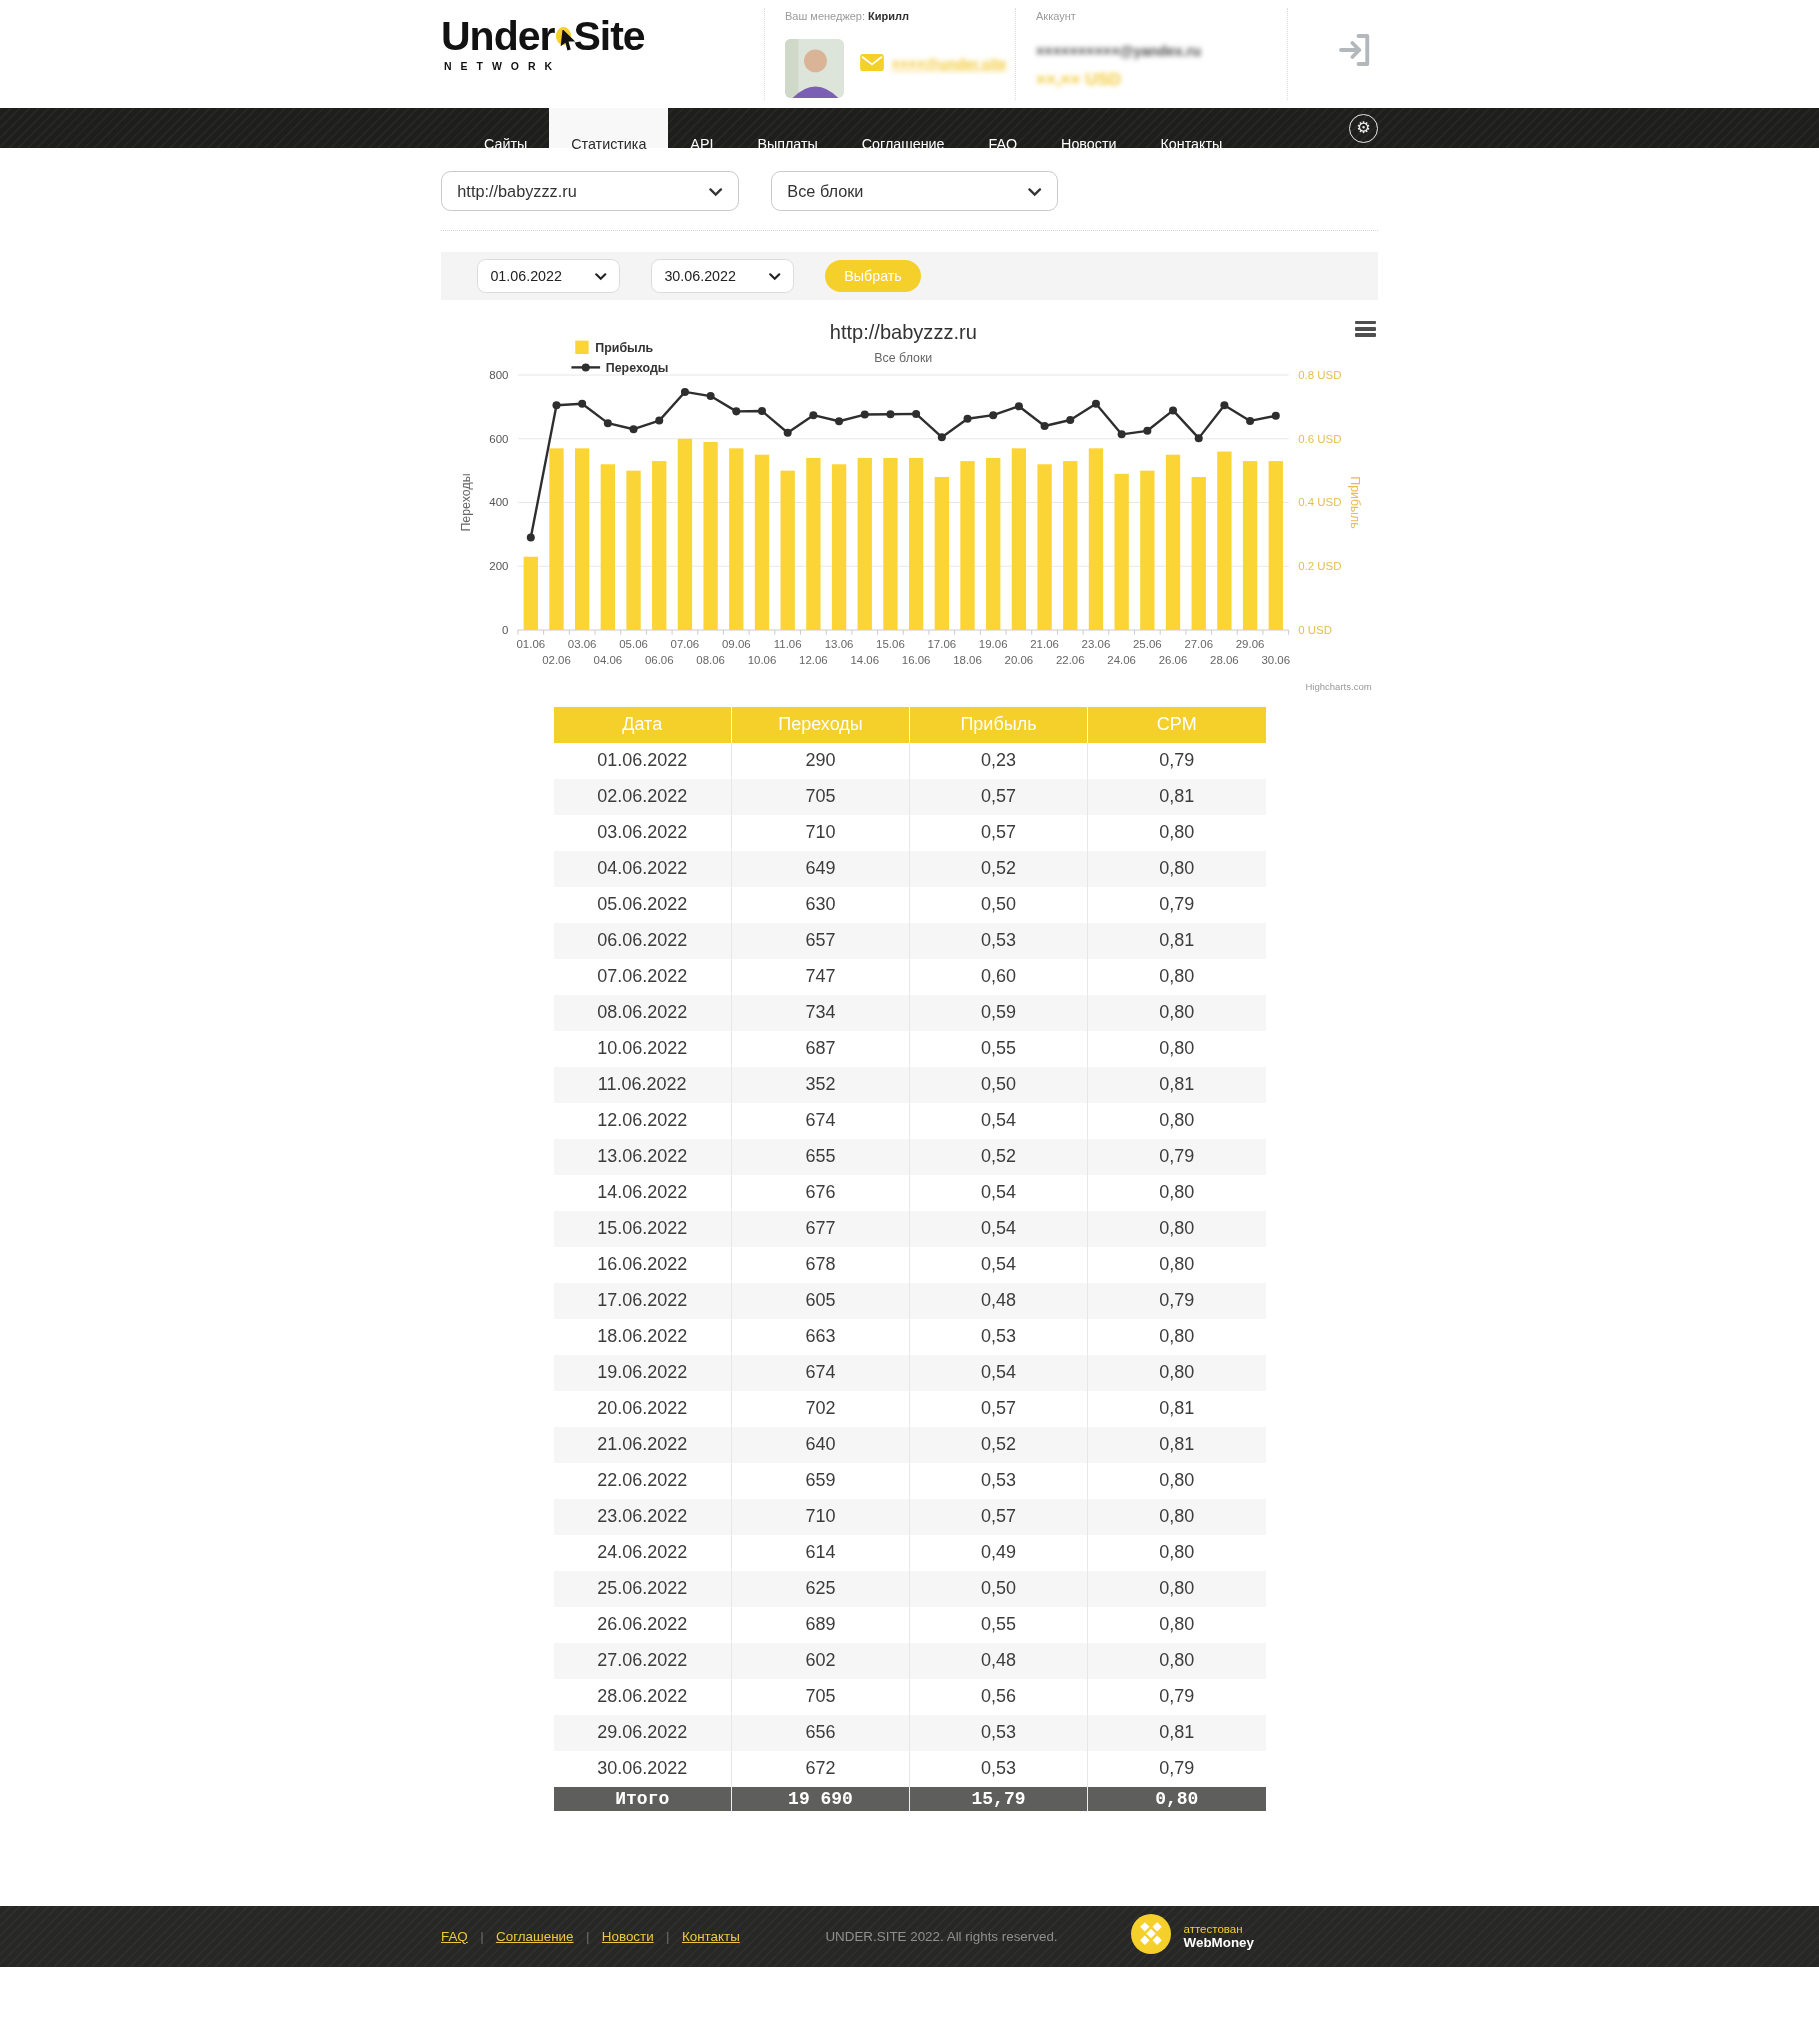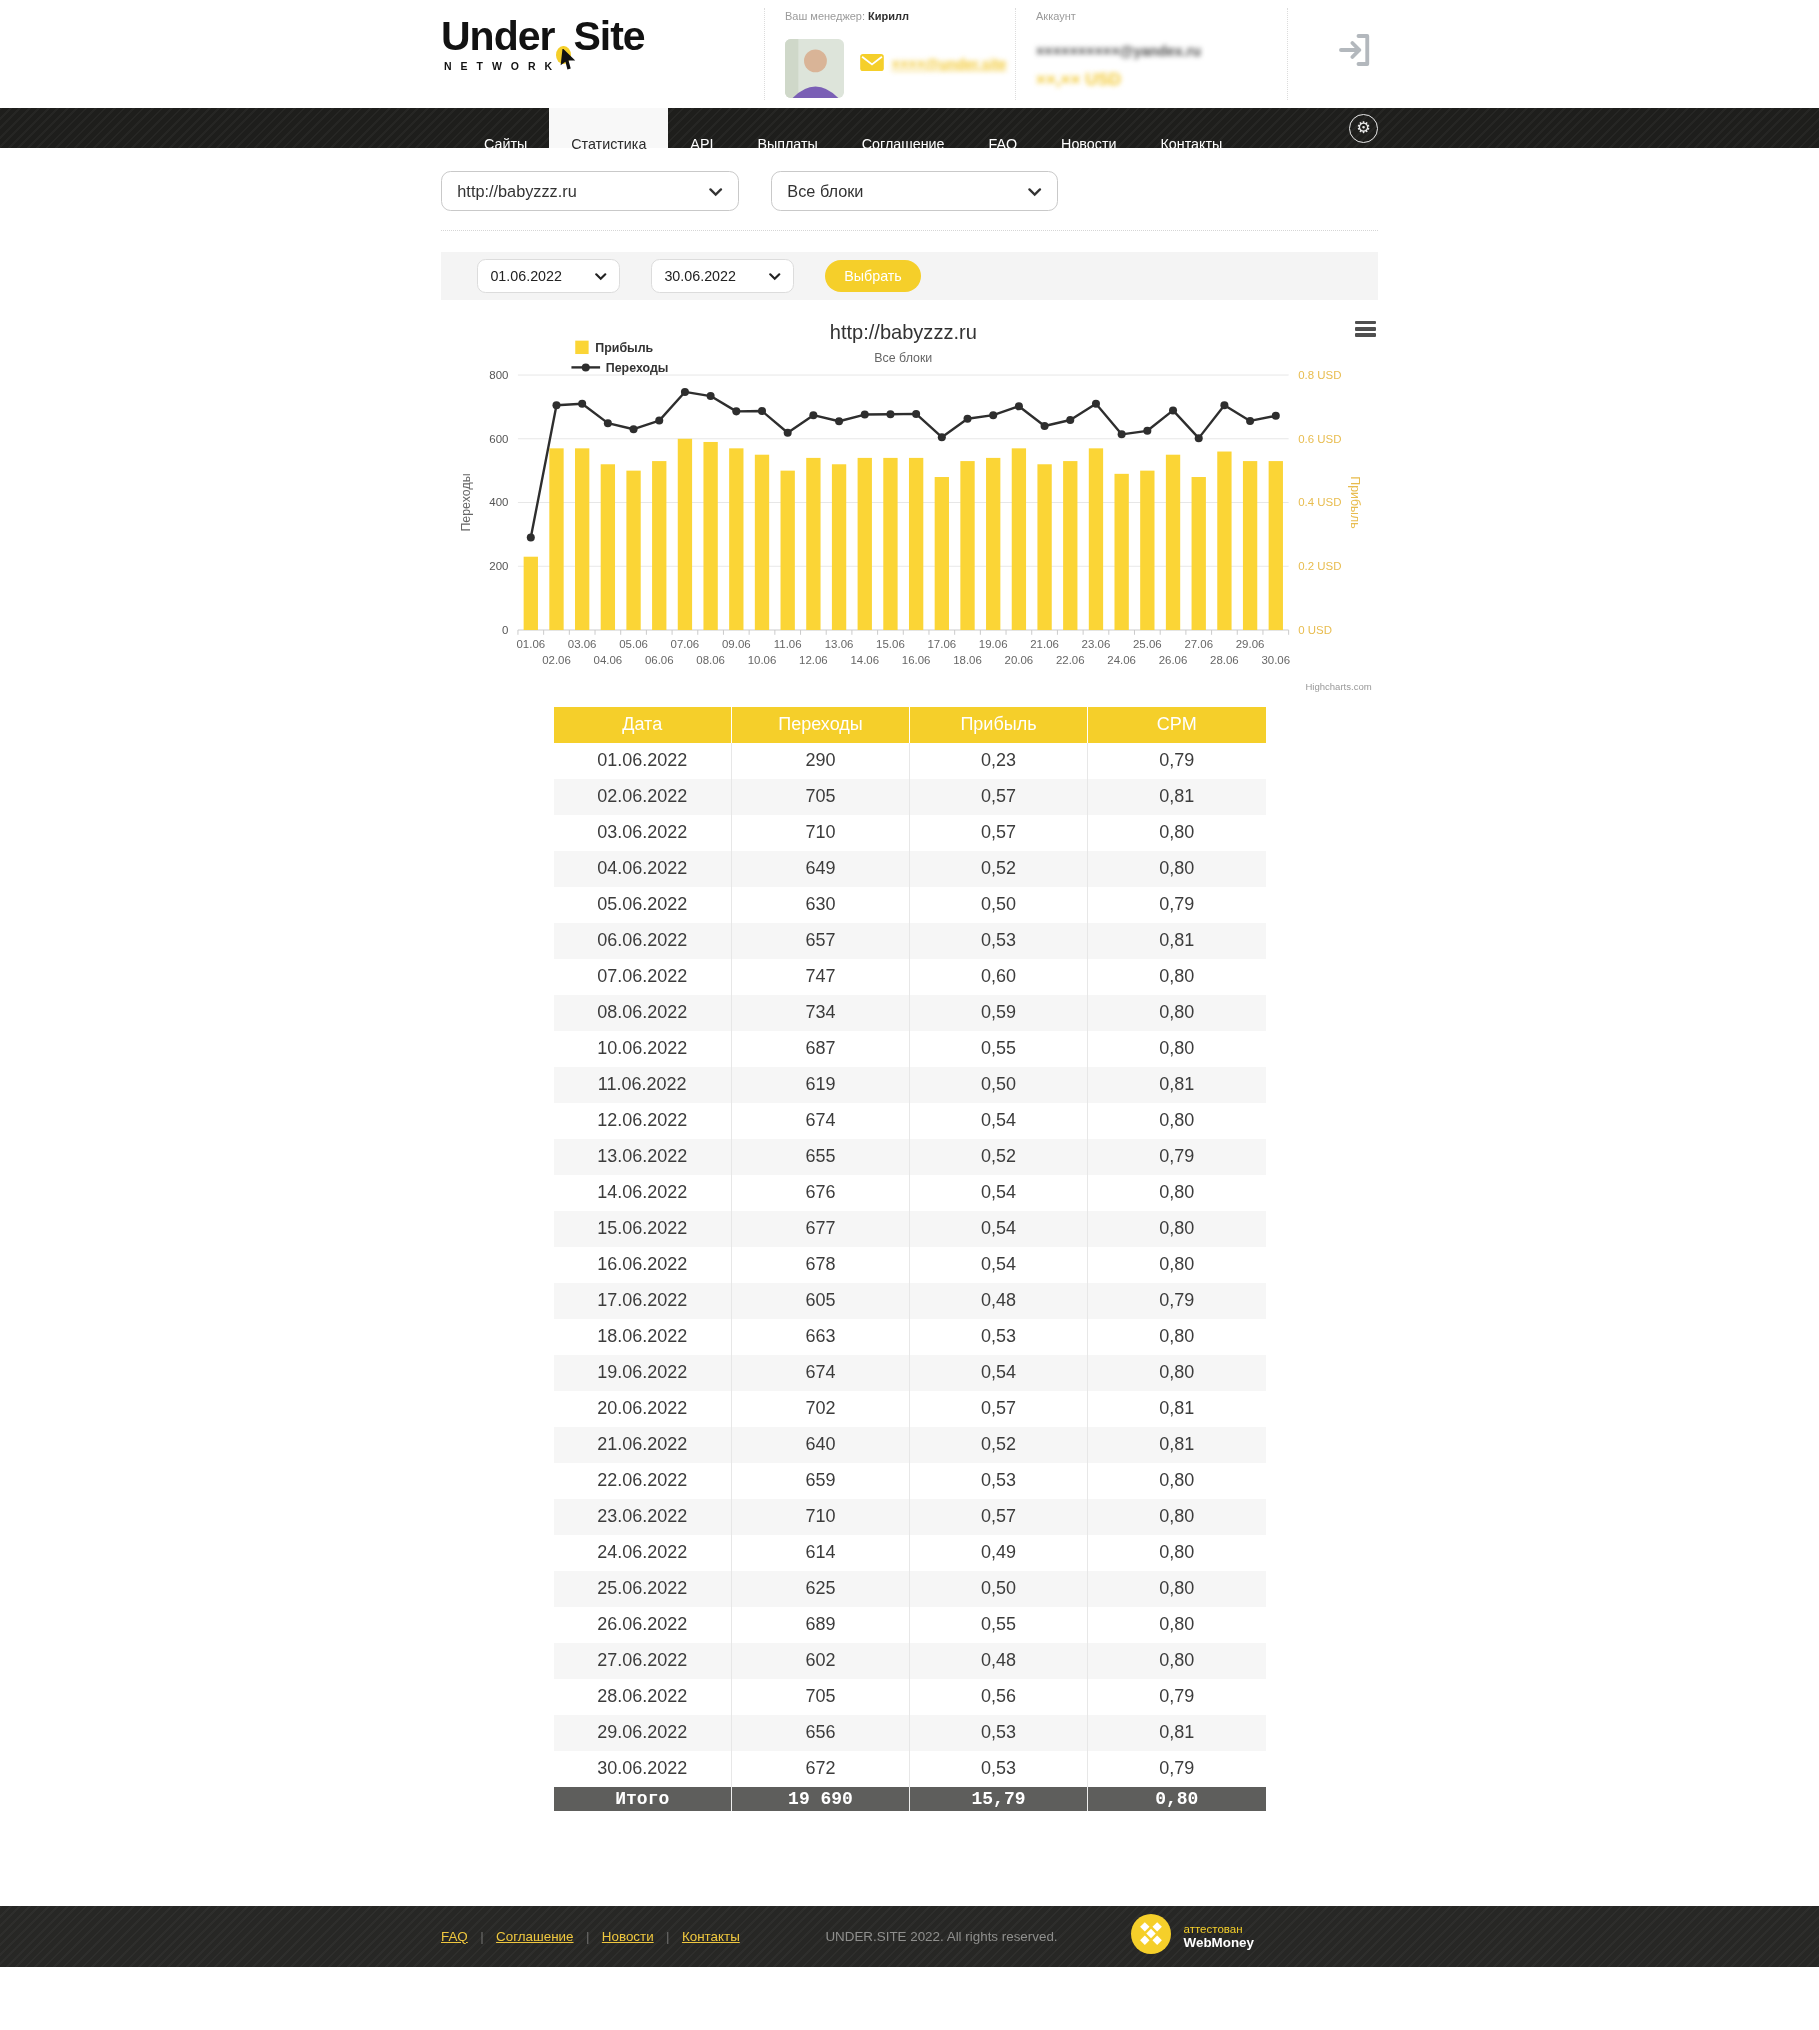--- a/index.html
+++ b/index.html
@@ -7,21 +7,21 @@
   body {
     width:1819px; height:2030px; background:#fff;
     font-family:"Liberation Sans","DejaVu Sans",sans-serif;
     color:#333; overflow:hidden; position:relative;
   }
   .wrap { width:937px; margin:0 auto; position:relative; }
 
   
   .site-header { height:108px; position:relative; background:#fff; }
   .logo { position:absolute; left:0; top:13.4px; width:220px; }
-  .logo-line { font-size:41px; font-weight:700; color:#121212; letter-spacing:-1px; display:flex; align-items:flex-end; }
+  .logo-line { font-size:41px; font-weight:700; color:#121212; letter-spacing:-1px; display:flex; align-items:center; }
   .logo-dot { position:relative; width:19px; height:9.6px; display:inline-block; }
   .logo-dot .blob { position:absolute; left:1.9px; bottom:-3.8px; width:14.3px; height:18px; background:#F5CF2A; border-radius:50%; }
   .logo-dot svg { position:absolute; left:4.8px; bottom:-11.5px; }
   .logo-network { font-size:10.5px; letter-spacing:9px; color:#121212; margin-top:0px; margin-left:2.9px; font-weight:700; }
   .hsep { position:absolute; top:7.6px; height:92px; border-left:1.9px dotted #dcdcdc; width:0; }
   .manager-block { position:absolute; left:344px; top:9.6px; width:220px; }
   .block-label { font-size:11px; color:#9b9b9b; }
   .block-label b { color:#2f2f2f; font-weight:700; }
   .manager-avatar { position:absolute; left:0; top:29px; width:59px; height:59px; border-radius:5.7px; overflow:hidden; }
   .manager-mail { position:absolute; left:75px; top:44px; display:flex; align-items:center; gap:7.6px; }
@@ -415,21 +415,21 @@
           <td>0,80</td>
         </tr>
         <tr>
           <td>10.06.2022</td>
           <td>687</td>
           <td>0,55</td>
           <td>0,80</td>
         </tr>
         <tr>
           <td>11.06.2022</td>
-          <td>619</td>
+          <td>352</td>
           <td>0,50</td>
           <td>0,81</td>
         </tr>
         <tr>
           <td>12.06.2022</td>
           <td>674</td>
           <td>0,54</td>
           <td>0,80</td>
         </tr>
         <tr>

